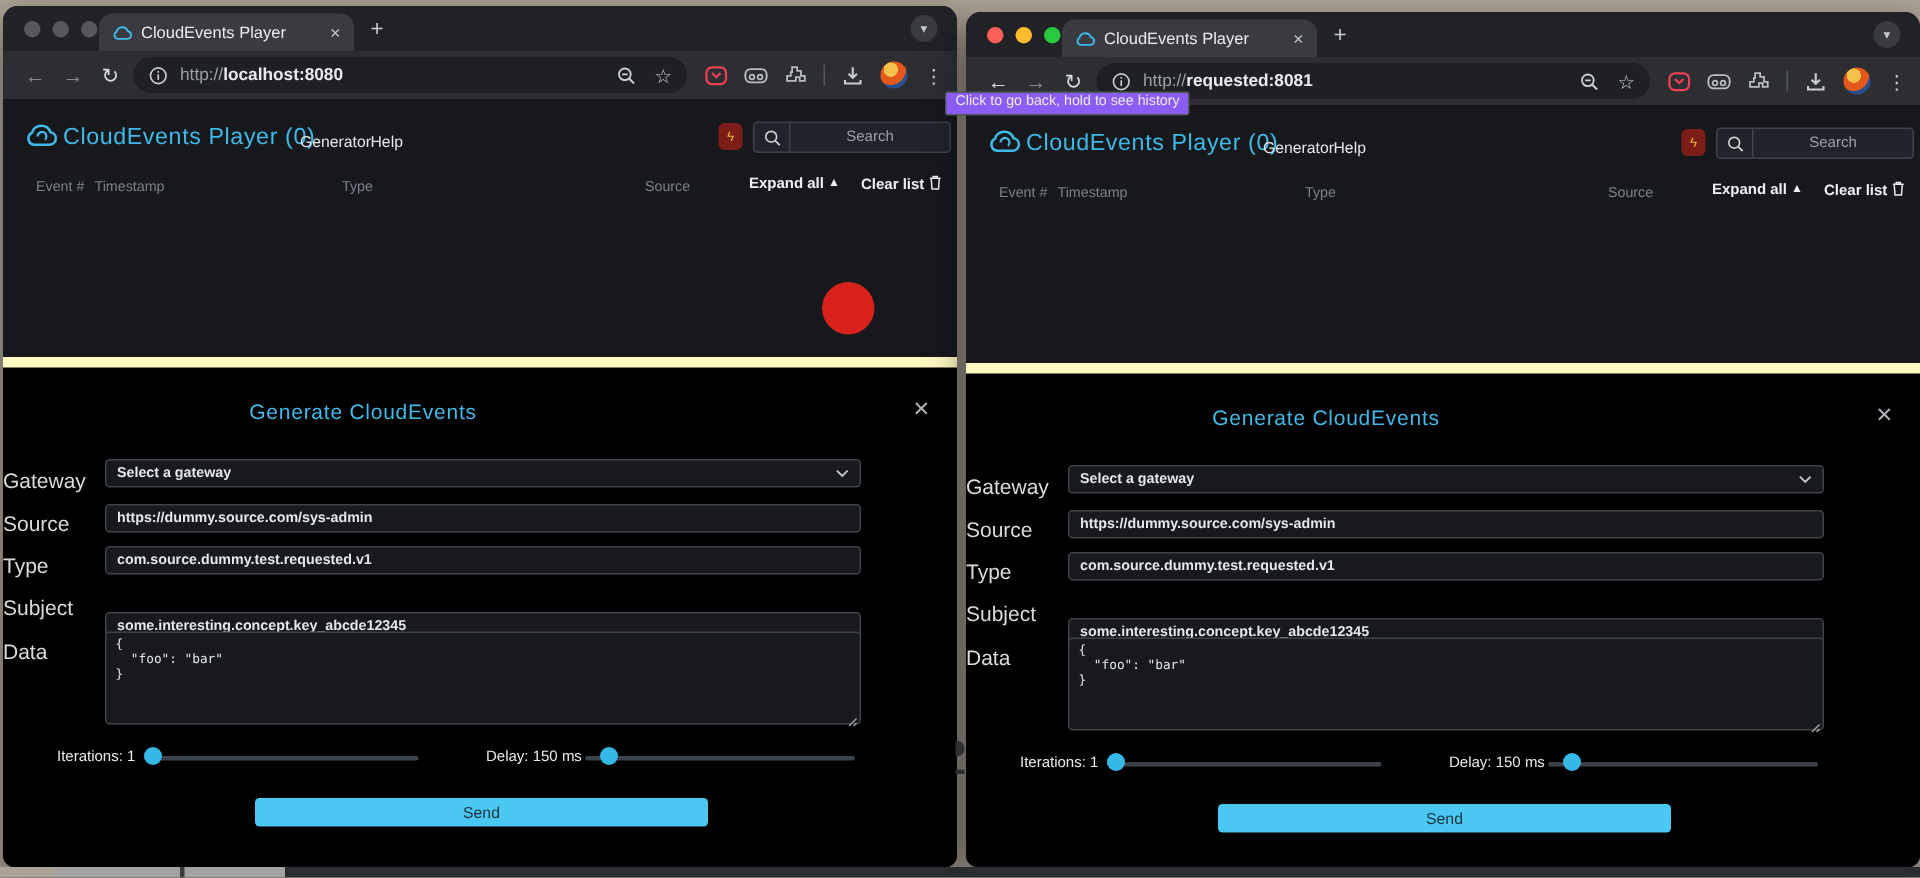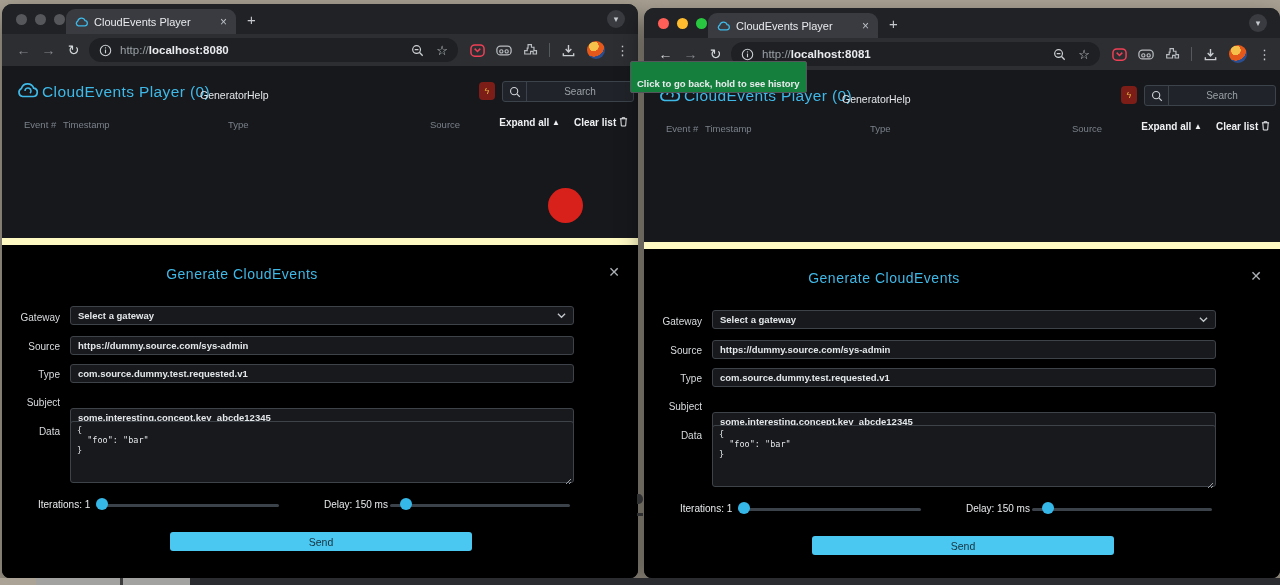--- a/index.html
+++ b/index.html
@@ -65,21 +65,21 @@
                 display:flex; gap:14px; align-items:center; }
   .tri { font-size:8px; position:relative; top:-1px; }
 
   .record-dot { position:absolute; left:546px; top:122px; width:35px; height:35px; border-radius:50%; background:#d8211b; }
 
   
   .modal { position:absolute; left:0; right:0; bottom:0; top:172px; background:#000000; border-top:7px solid #fef9c3; }
   .modal-title { position:absolute; top:21px; left:0; width:480px; text-align:center; font-size:14px;
                  color:#3fb9e7; letter-spacing:.5px; }
   .modal-close { position:absolute; right:18px; top:20px; font-size:14px; color:#aeb2b7; line-height:1; }
-  .flabel { position:absolute; width:58px; text-align:right; font-size:10px; color:#d8dbde; }
+  .flabel { position:absolute; width:58px; font-size:14px; color:#d8dbde; }
   .field { position:absolute; left:68px; right:64px; height:19px; background:#17191c; border:1px solid #3e434a;
            border-radius:3px; color:#e4e7ea; font-size:9.5px; font-weight:600; padding:0 7px;
            display:flex; align-items:center; font-family:inherit; }
   input.field { display:block; line-height:17px; outline:0; }
   .sel-chevron { position:absolute; right:7px; top:5px; }
   .r-gateway { top:61px; } .r-source { top:91px; } .r-type { top:119px; } .r-subject { top:163px; }
   textarea.field { top:176px; height:62px; padding:3px 6px; font-family:"DejaVu Sans Mono", monospace;
                    font-size:8.5px; font-weight:400; white-space:pre; resize:none; outline:0; display:block; }
   .resize-grip { position:absolute; right:66px; top:233px; }
 
@@ -87,22 +87,22 @@
   .lab-iter { left:36px; } .lab-delay { left:322px; }
   .track { position:absolute; top:259px; height:3px; background:#3c4249; border-radius:2px; }
   .tr-iter { left:94px; width:183px; } .tr-delay { left:388px; width:180px; }
   .thumb { position:absolute; top:253px; width:12px; height:12px; border-radius:50%; background:#35b8e8; }
   .th-iter { left:94px; } .th-delay { left:398px; }
 
   .send-btn { position:absolute; left:168px; width:302px; top:287px; height:19px; background:#4ac8f2;
               border:0; border-radius:3px; font-size:10.5px; color:#17323e; font-family:inherit; }
 
   
-  .tooltip { position:absolute; left:630px; top:61px; z-index:30; background:#15803d; border:1px solid #53565b;
-             color:#e9ebee; font-size:9.5px; padding:16px 6px 3px; white-space:nowrap; border-radius:2px;font-weight:bold; }
+  .tooltip { position:absolute; left:630px; top:61px; z-index:30; background:#8b5cf6; border:1px solid #53565b;
+             color:#e9ebee; font-size:9.5px; padding:0 6px 3px; white-space:nowrap; border-radius:2px; }
   .gap-mark1 { position:absolute; left:637px; top:494px; width:6px; height:10px; background:#2e2f31; border-radius:0 70% 70% 0/50%; }
   .gap-mark2 { position:absolute; left:637px; top:513px; width:6px; height:3px; background:#2e2f31; }
   .bottom-strip { position:absolute; left:0; right:0; top:578px; height:7px; background:#2b2c2f; }
   .bs-beige { position:absolute; left:0; width:36px; height:7px; background:#aba395; }
   .bs-light { position:absolute; left:36px; width:154px; height:7px; background:#a2a3a1; }
   .bs-dark  { position:absolute; left:120px; width:3px; height:7px; background:#3c3c3c; }
 
   svg { display:block; }
 </style>
 </head>
@@ -292,21 +292,21 @@
     <span class="nav-ico">→</span>
     <span class="nav-ico lit">↻</span>
     <div class="addressbar">
       <span class="info-ico">
         <svg width="13" height="13" viewBox="0 0 14 14">
             <circle cx="7" cy="7" r="5.6" fill="none" stroke="#c9ccd0" stroke-width="1.2"></circle>
             <rect x="6.4" y="6" width="1.2" height="4" fill="#c9ccd0"></rect>
             <rect x="6.4" y="3.6" width="1.2" height="1.2" fill="#c9ccd0"></rect>
           </svg>
       </span>
-      <span class="url"><span>http://</span><b>localhost:8081</b></span>
+      <span class="url"><span>http://</span><b>requested:8081</b></span>
       <span class="pill-right">
         <span>
           <svg width="13" height="13" viewBox="0 0 14 14">
               <circle cx="6" cy="6" r="4.2" fill="none" stroke="#cdd0d4" stroke-width="1.3"></circle>
               <line x1="4" y1="6" x2="8" y2="6" stroke="#cdd0d4" stroke-width="1.2"></line>
               <line x1="9.2" y1="9.2" x2="12.6" y2="12.6" stroke="#cdd0d4" stroke-width="1.4"></line>
             </svg>
         </span>
         <span class="star">☆</span>
       </span>

